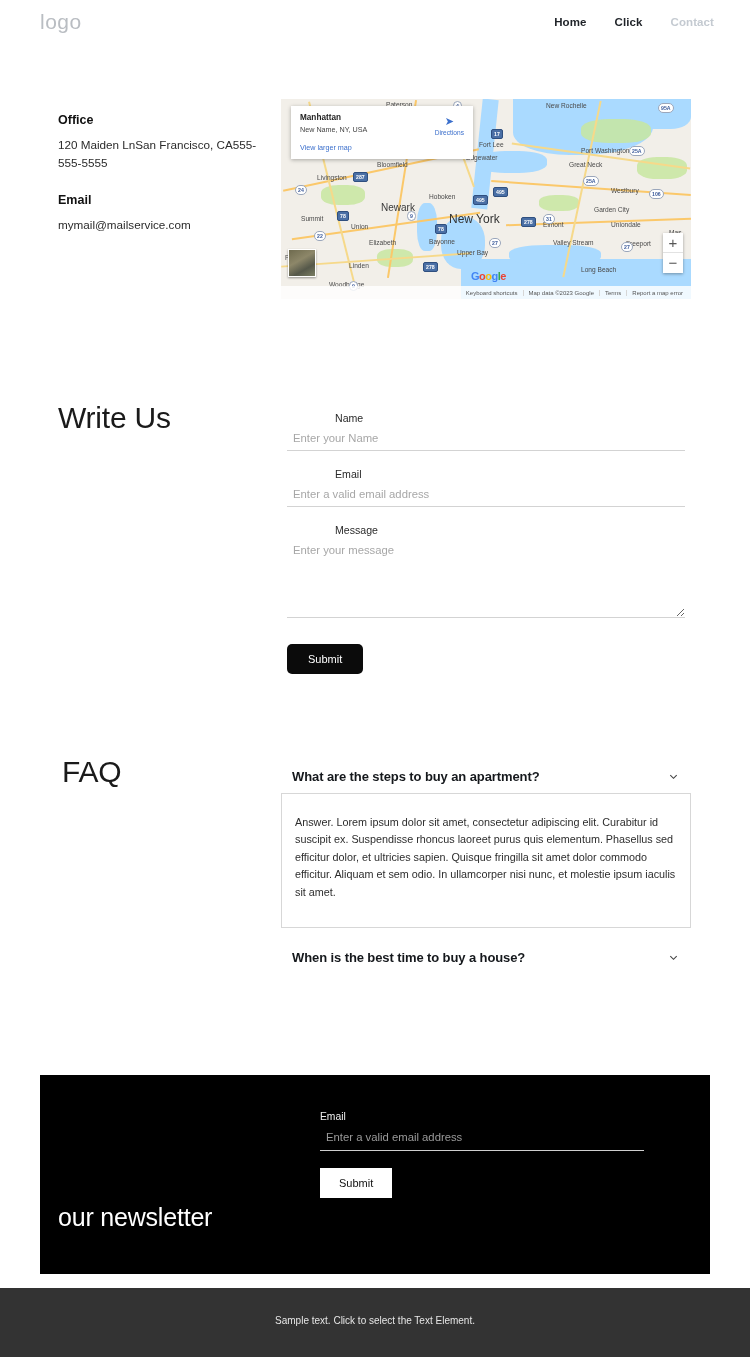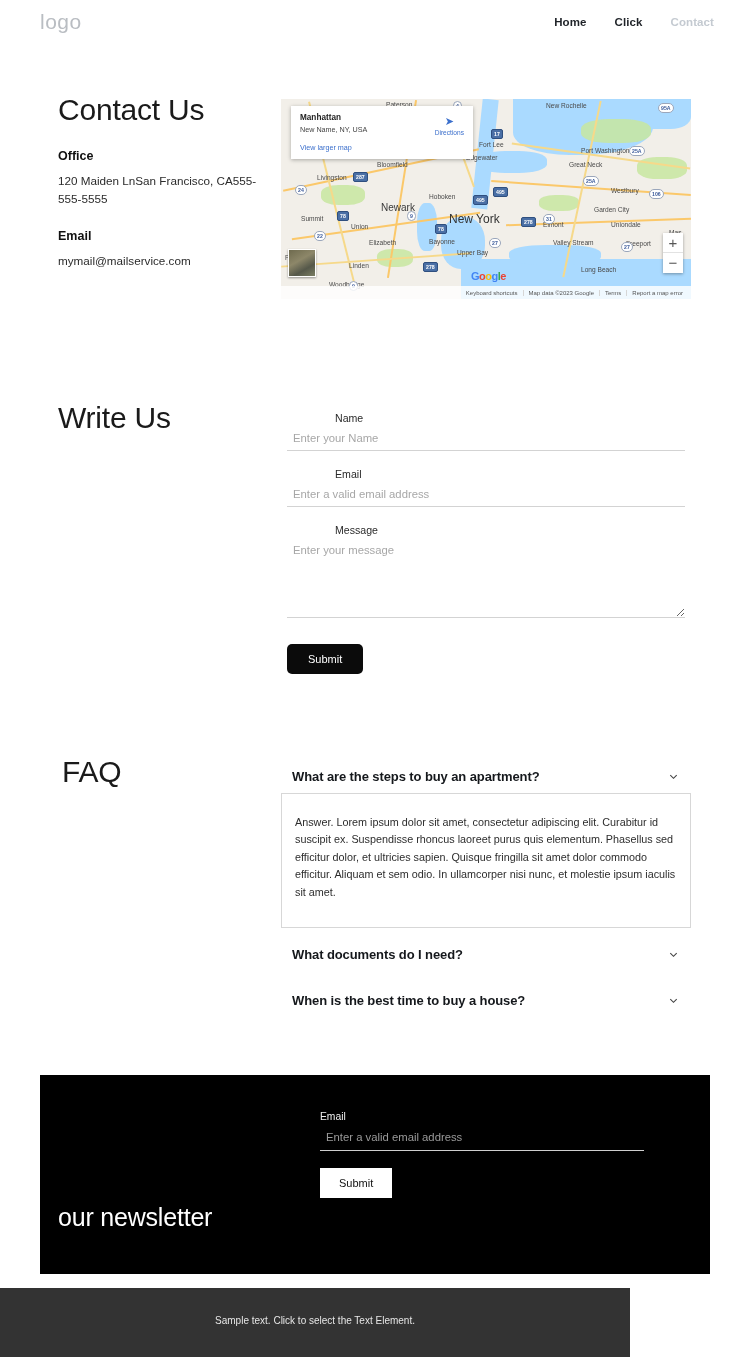--- a/index.html
+++ b/index.html
@@ -168,21 +168,21 @@
   }
   .news-input::placeholder { color: #9a9a9a; }
   .btn-light {
     margin-top: 17px; background: #fff; color: #111; border: none;
     font-size: 11px; padding: 9px 19px; cursor: pointer;
     font-family: "Liberation Sans", sans-serif;
   }
 
   
   .footer {
-    position: absolute; left: 0; top: 1288px; width: 630px; height: 69px;
+    position: absolute; left: 0; top: 1288px; width: 750px; height: 69px;
     background: #333333;
     display: flex; align-items: flex-start; justify-content: center;
   }
   .footer-text { color: #e6e6e6; font-size: 10px; margin-top: 27px; }
 </style>
 </head>
 <body>
 
 <div class="page">
 
@@ -190,21 +190,20 @@
     <div class="logo">logo</div>
     <div class="nav">
       <a class="nav-link">Home</a>
       <a class="nav-link">Click</a>
       <a class="nav-link muted">Contact</a>
     </div>
   </div>
 
   <div class="contact-sec">
     <div class="contact-left">
-      <div class="h1">Contact Us</div>
       <div class="sub-h">Office</div>
       <div class="body-t">120 Maiden LnSan Francisco, CA555-555-5555</div>
       <div class="sub-h">Email</div>
       <div class="body-t">mymail@mailservice.com</div>
     </div>
 
     <div class="map-wrap">
       <div class="map-canvas">
         <div class="land"></div>
 
@@ -341,26 +340,20 @@
     <div class="faq-col">
 
       <div class="faq-q">
         <div class="faq-q-text">What are the steps to buy an apartment?</div>
         <svg class="chev" viewBox="0 0 24 24" fill="none" stroke="currentColor" stroke-width="2.4">
             <path d="M5 9l7 7 7-7"></path>
           </svg>
       </div>
       <div class="faq-answer">Answer. Lorem ipsum dolor sit amet, consectetur adipiscing elit. Curabitur id suscipit ex. Suspendisse rhoncus laoreet purus quis elementum. Phasellus sed efficitur dolor, et ultricies sapien. Quisque fringilla sit amet dolor commodo efficitur. Aliquam et sem odio. In ullamcorper nisi nunc, et molestie ipsum iaculis sit amet.</div>
 
-      <div class="faq-q" style="margin-top:10px;">
-        <div class="faq-q-text">What documents do I need?</div>
-        <svg class="chev" viewBox="0 0 24 24" fill="none" stroke="currentColor" stroke-width="2.4">
-            <path d="M5 9l7 7 7-7"></path>
-          </svg>
-      </div>
 
       <div class="faq-q" style="margin-top:13px;">
         <div class="faq-q-text">When is the best time to buy a house?</div>
         <svg class="chev" viewBox="0 0 24 24" fill="none" stroke="currentColor" stroke-width="2.4">
             <path d="M5 9l7 7 7-7"></path>
           </svg>
       </div>
 
     </div>
   </div>

